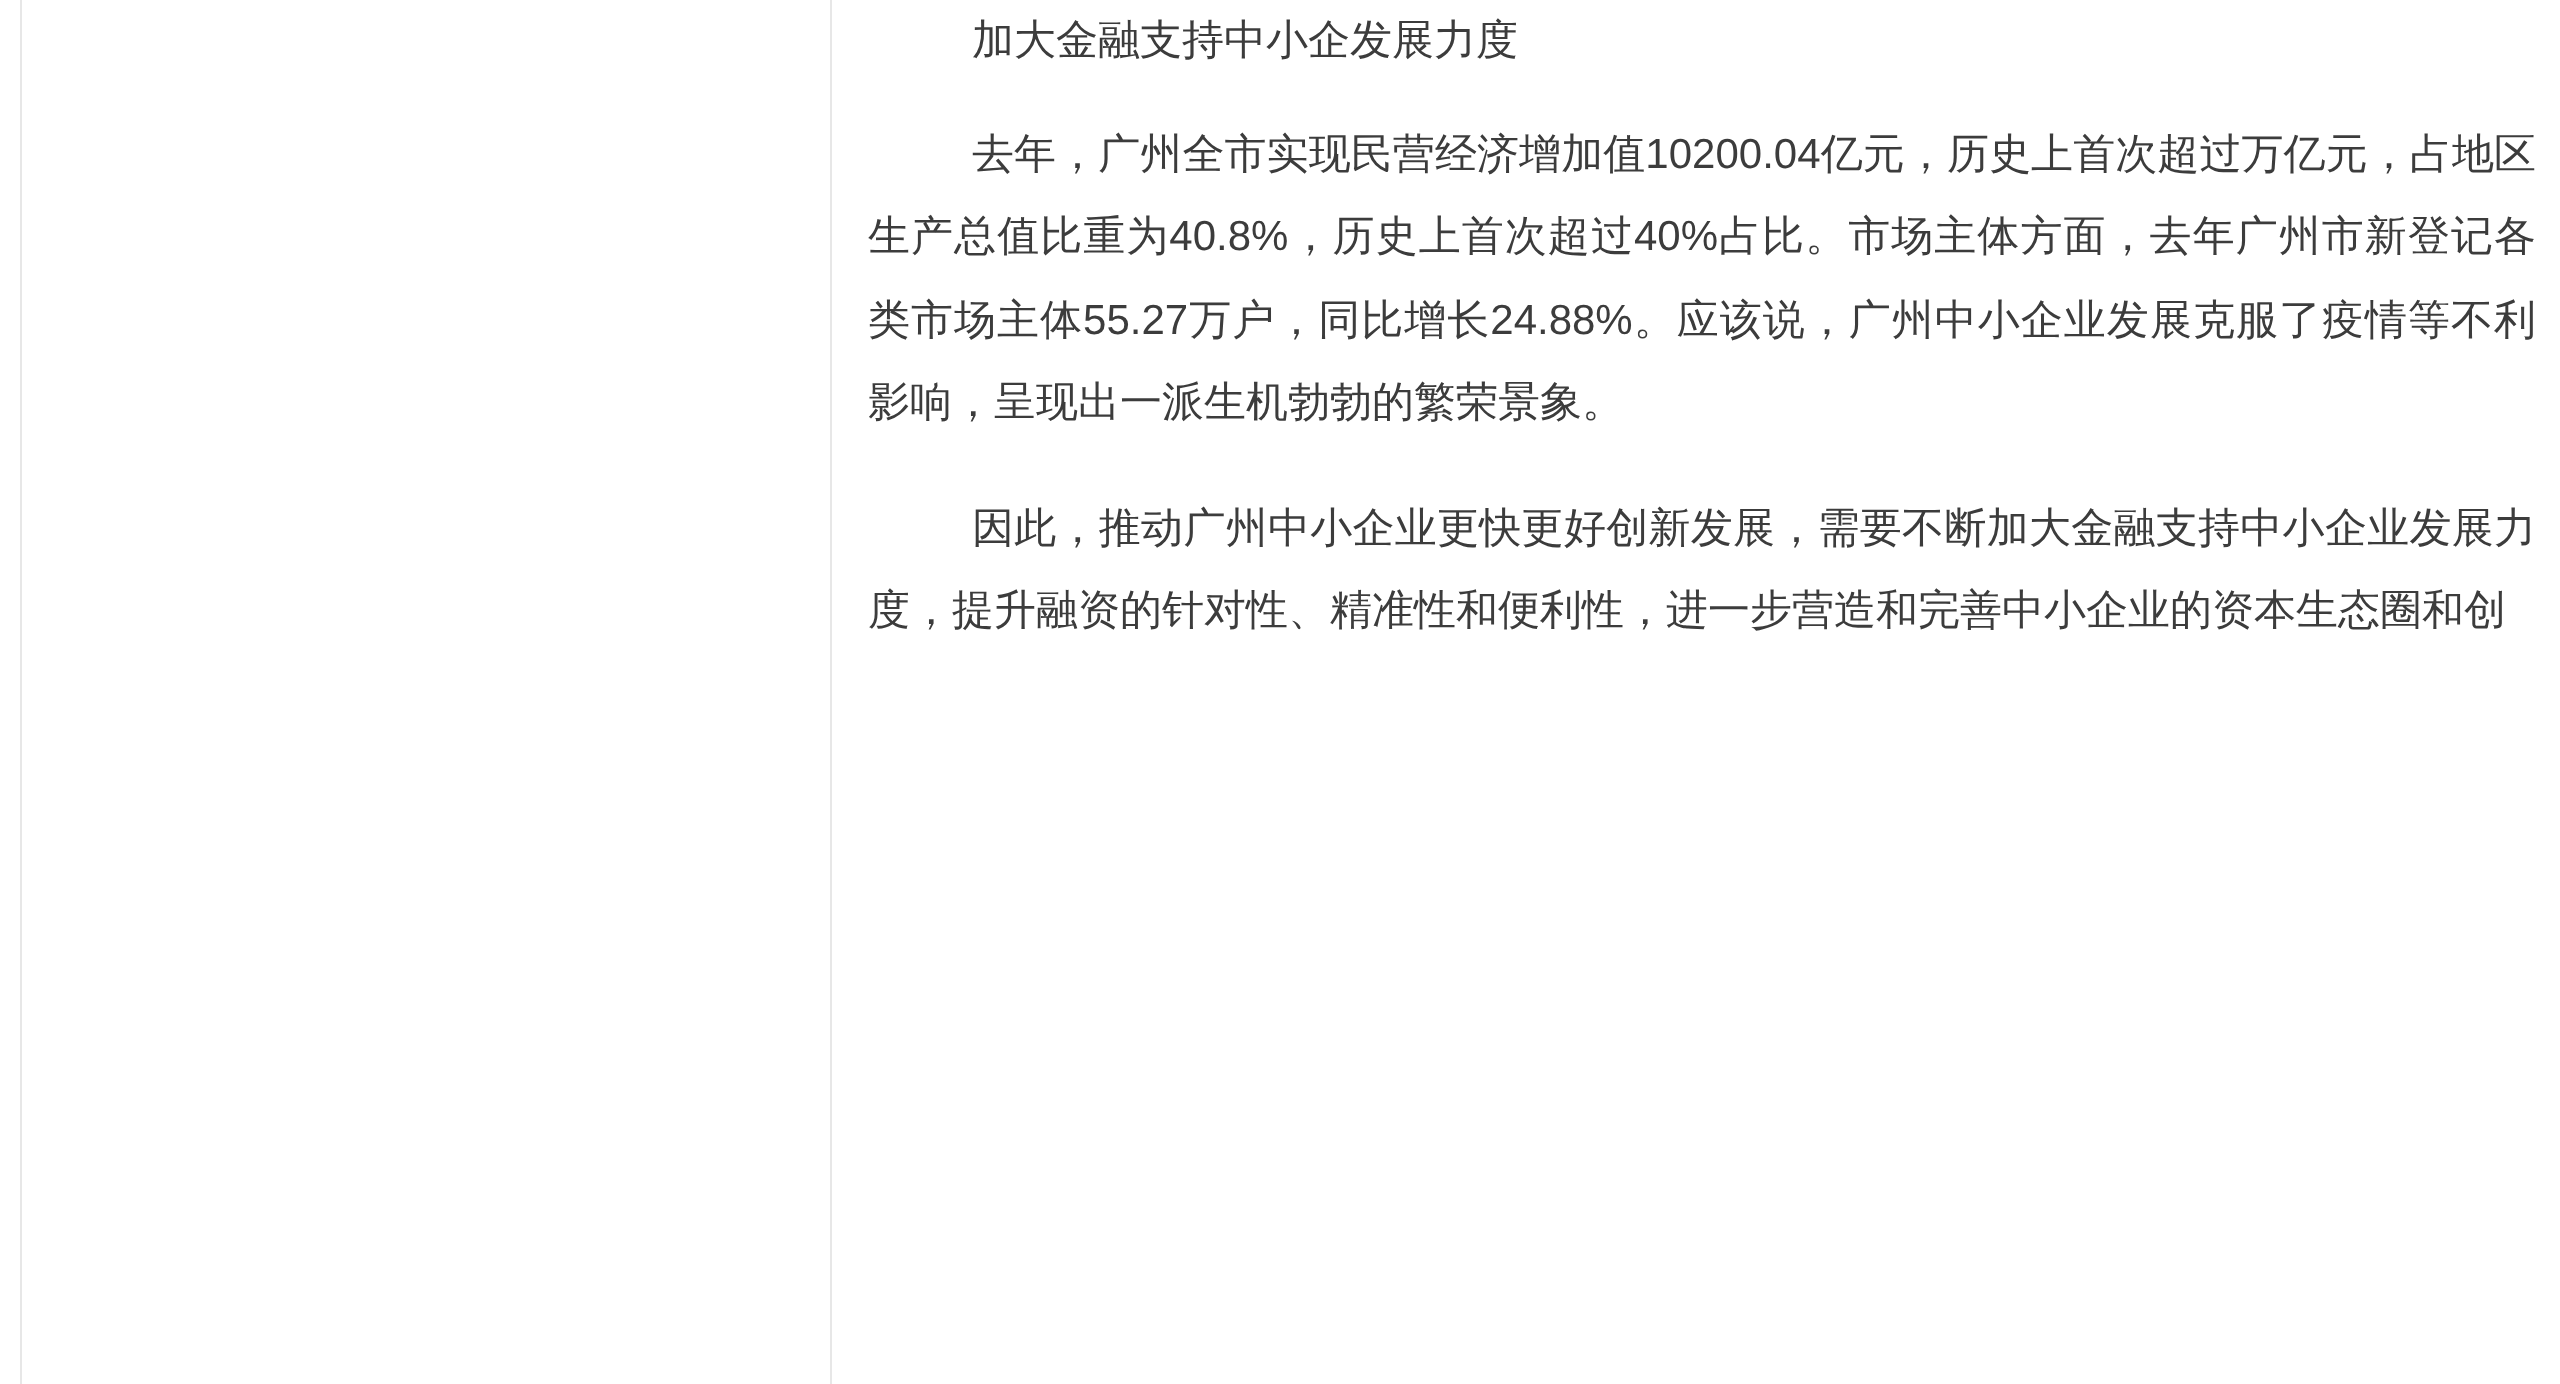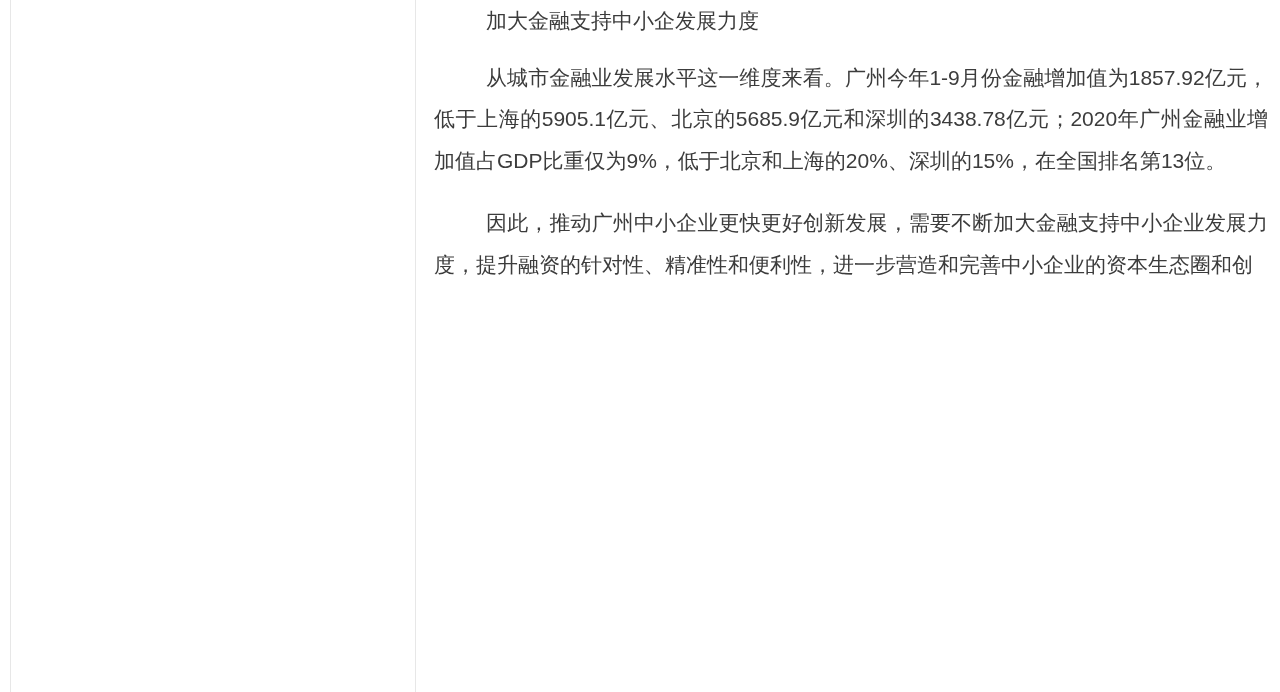--- a/index.html
+++ b/index.html
@@ -53,15 +53,15 @@
     text-indent: 52px;
   }
 </style>
 </head>
 <body>
 
 <div class="sidebar-pane"></div>
 
 <div class="doc-content">
   <p class="doc-title">加大金融支持中小企发展力度</p>
-  <p class="doc-paragraph">从城市金融业发展水平这一维度来看。广州今年1-9月份金融增加值为1857.92亿元，低于上海的5905.1亿元、北京的5685.9亿元和深圳的3438.78亿元；2020年广州金融业增加值占GDP比重仅为9%，低于北京和上海的20%、深圳的15%，在全国排名第13位。</p>
+  <p class="doc-paragraph">去年，广州全市实现民营经济增加值10200.04亿元，历史上首次超过万亿元，占地区生产总值比重为40.8%，历史上首次超过40%占比。市场主体方面，去年广州市新登记各类市场主体55.27万户，同比增长24.88%。应该说，广州中小企业发展克服了疫情等不利影响，呈现出一派生机勃勃的繁荣景象。</p>
   <p class="doc-paragraph">因此，推动广州中小企业更快更好创新发展，需要不断加大金融支持中小企业发展力度，提升融资的针对性、精准性和便利性，进一步营造和完善中小企业的资本生态圈和创</p>
 </div>
 
 </body></html>

